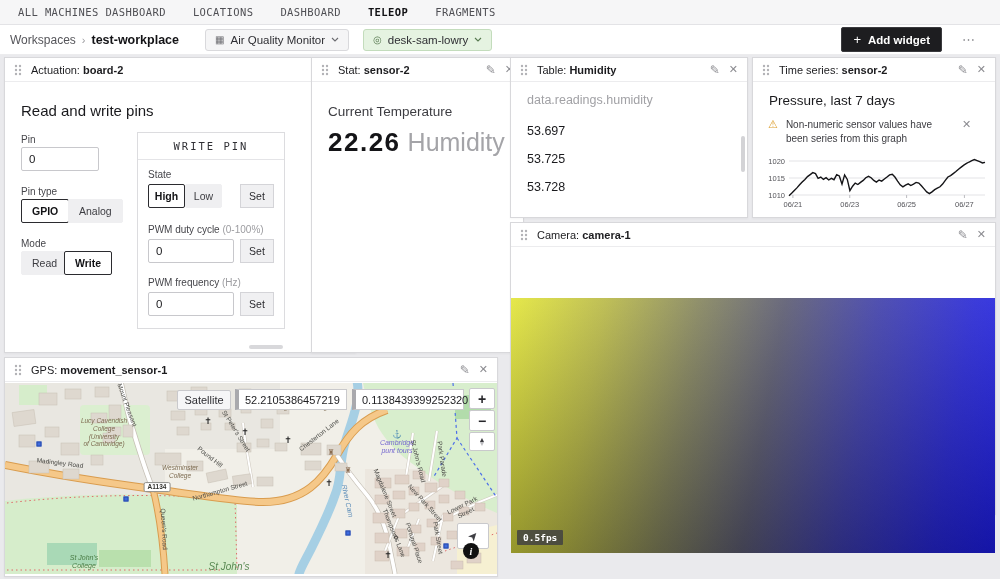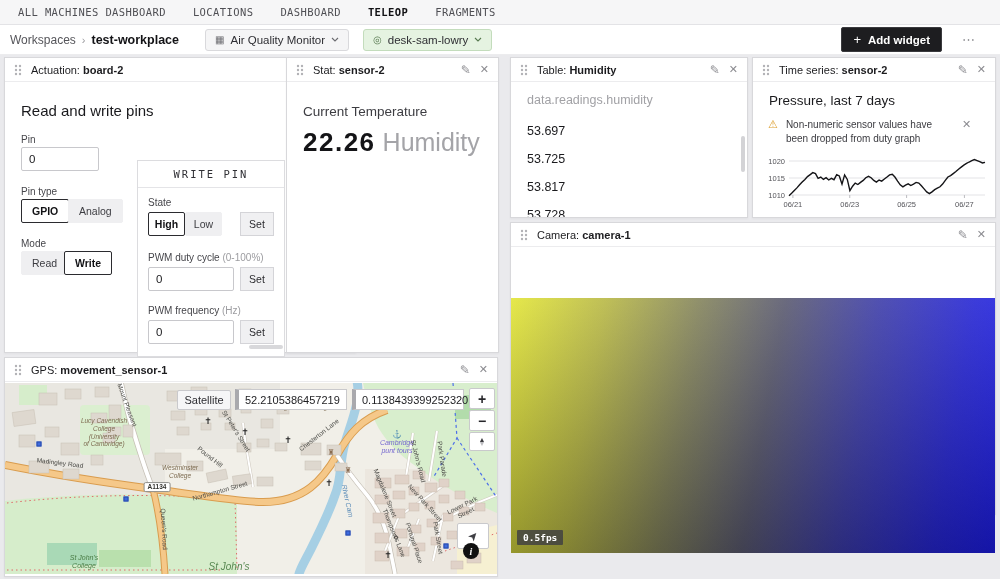--- a/index.html
+++ b/index.html
@@ -46,21 +46,21 @@
   
   .alabel { font-size:10px; color:#46464b; }
   .aunit  { color:#9c9ca0; }
   .tinput { border:1px solid #c8c8cc; border-radius:2px; height:24px; font-size:11.5px; padding:0 7px;
             color:#1a1a1d; width:100%; font-family:"Liberation Sans",sans-serif; background:#fff; }
   .segbtn { height:24px; padding:0 10px; font-size:10.5px; border-radius:2px; background:#efeff1;
             border:1px solid #efeff1; color:#3c3c41; cursor:pointer; font-family:"Liberation Sans",sans-serif; }
   .segbtn.sel { background:#fff; border:1.5px solid #2b2b2f; font-weight:bold; color:#121215; }
   .setbtn { height:24px; width:34px; font-size:10.5px; background:#f0f0f2; border:1px solid #d4d4d8;
             border-radius:0; color:#2c2c30; cursor:pointer; font-family:"Liberation Sans",sans-serif; }
-  #writepin { position:absolute; left:132px; top:78px; width:148px; border:1px solid #dcdcdf; background:#fff; }
+  #writepin { position:absolute; left:132px; top:50px; width:148px; border:1px solid #dcdcdf; background:#fff; }
   #writepin .wp-head { height:27px; border-bottom:1px solid #e4e4e7; display:flex; align-items:center; justify-content:center;
                        font-family:"DejaVu Sans Mono", monospace; font-size:10.5px; letter-spacing:2px; color:#2f2f34; }
   #writepin .wp-body { padding:9px 10px 12px; }
 
   
   .stat-label { font-size:13.5px; color:#3d3d42; }
   .stat-val { font-size:26px; font-weight:bold; color:#141417; letter-spacing:1.5px; }
   .stat-unit { font-size:25px; color:#a4a4a8; margin-left:7px; font-weight:normal; letter-spacing:0; }
 
   
@@ -211,21 +211,21 @@
             <div style="display:flex; margin-top:4px; gap:6px; align-items:center;">
               <input class="tinput" style="width: 86px;" value="0">
               <button class="setbtn">Set</button>
             </div>
           </div>
         </div>
         <div class="hthumb"></div>
       </div>
     </div>
 
-    <div class="widget" style="left:286px; top:2px; width:213px; height:296px;">
+    <div class="widget" style="left:311px; top:2px; width:213px; height:296px;">
       <div class="whead">
         <span class="drag">
             <svg width="8" height="12">
               <g fill="#b2b2b6">
                 <circle cx="2" cy="2" r="1.2"></circle>
                 <circle cx="6" cy="2" r="1.2"></circle>
                 <circle cx="2" cy="6" r="1.2"></circle>
                 <circle cx="6" cy="6" r="1.2"></circle>
                 <circle cx="2" cy="10" r="1.2"></circle>
                 <circle cx="6" cy="10" r="1.2"></circle>
@@ -263,21 +263,20 @@
         <span class="wtitle"><span>Table:</span> <b>Humidity</b></span>
         <span class="gap"></span>
         <span class="hicon pencil">✎</span>
         <span class="hicon">✕</span>
       </div>
       <div style="padding:11px 16px 0;">
         <div class="tcol">data.readings.humidity</div>
         <div style="margin-top:10px;">
             <div class="trow">53.697</div>
             <div class="trow">53.725</div>
-            <div class="trow">53.817</div>
             <div class="trow">53.728</div>
           </div>
       </div>
       <div class="vthumb"></div>
     </div>
 
     <div class="widget" style="left:752px; top:2px; width:244px; height:161px; overflow:hidden;">
       <div class="whead">
         <span class="drag">
             <svg width="8" height="12">
@@ -292,21 +291,21 @@
             </svg>
           </span>
         <span class="wtitle"><span>Time series:</span> <b>sensor-2</b></span>
         <span class="gap"></span>
         <span class="hicon pencil">✎</span>
         <span class="hicon">✕</span>
       </div>
       <div class="ts-title" style="position:absolute; left:16px; top:35px;">Pressure, last 7 days</div>
       <div class="warn">
         <span class="warn-icon">⚠</span>
-        <span class="warn-text">Non-numeric sensor values have been dropped from duty graph</span>
+        <span class="warn-text">Non-numeric sensor values have been series from this graph</span>
         <span class="warn-x">✕</span>
       </div>
       <svg id="ts-chart" style="position:absolute; left:0; top:93px;" width="244" height="64" viewBox="0 0 244 64">
           <line x1="36" x2="232" y1="44" y2="44" stroke="#e3e3e6" stroke-width="1"></line>
           <text x="32" y="46.5" text-anchor="end" class="axis-text">1010</text>
           <line x1="36" x2="232" y1="27" y2="27" stroke="#e3e3e6" stroke-width="1"></line>
           <text x="32" y="29.5" text-anchor="end" class="axis-text">1015</text>
           <line x1="36" x2="232" y1="10" y2="10" stroke="#e3e3e6" stroke-width="1"></line>
           <text x="32" y="12.5" text-anchor="end" class="axis-text">1020</text>
           <line x1="39.92" x2="39.92" y1="44" y2="47" stroke="#bcbcc0"></line>

